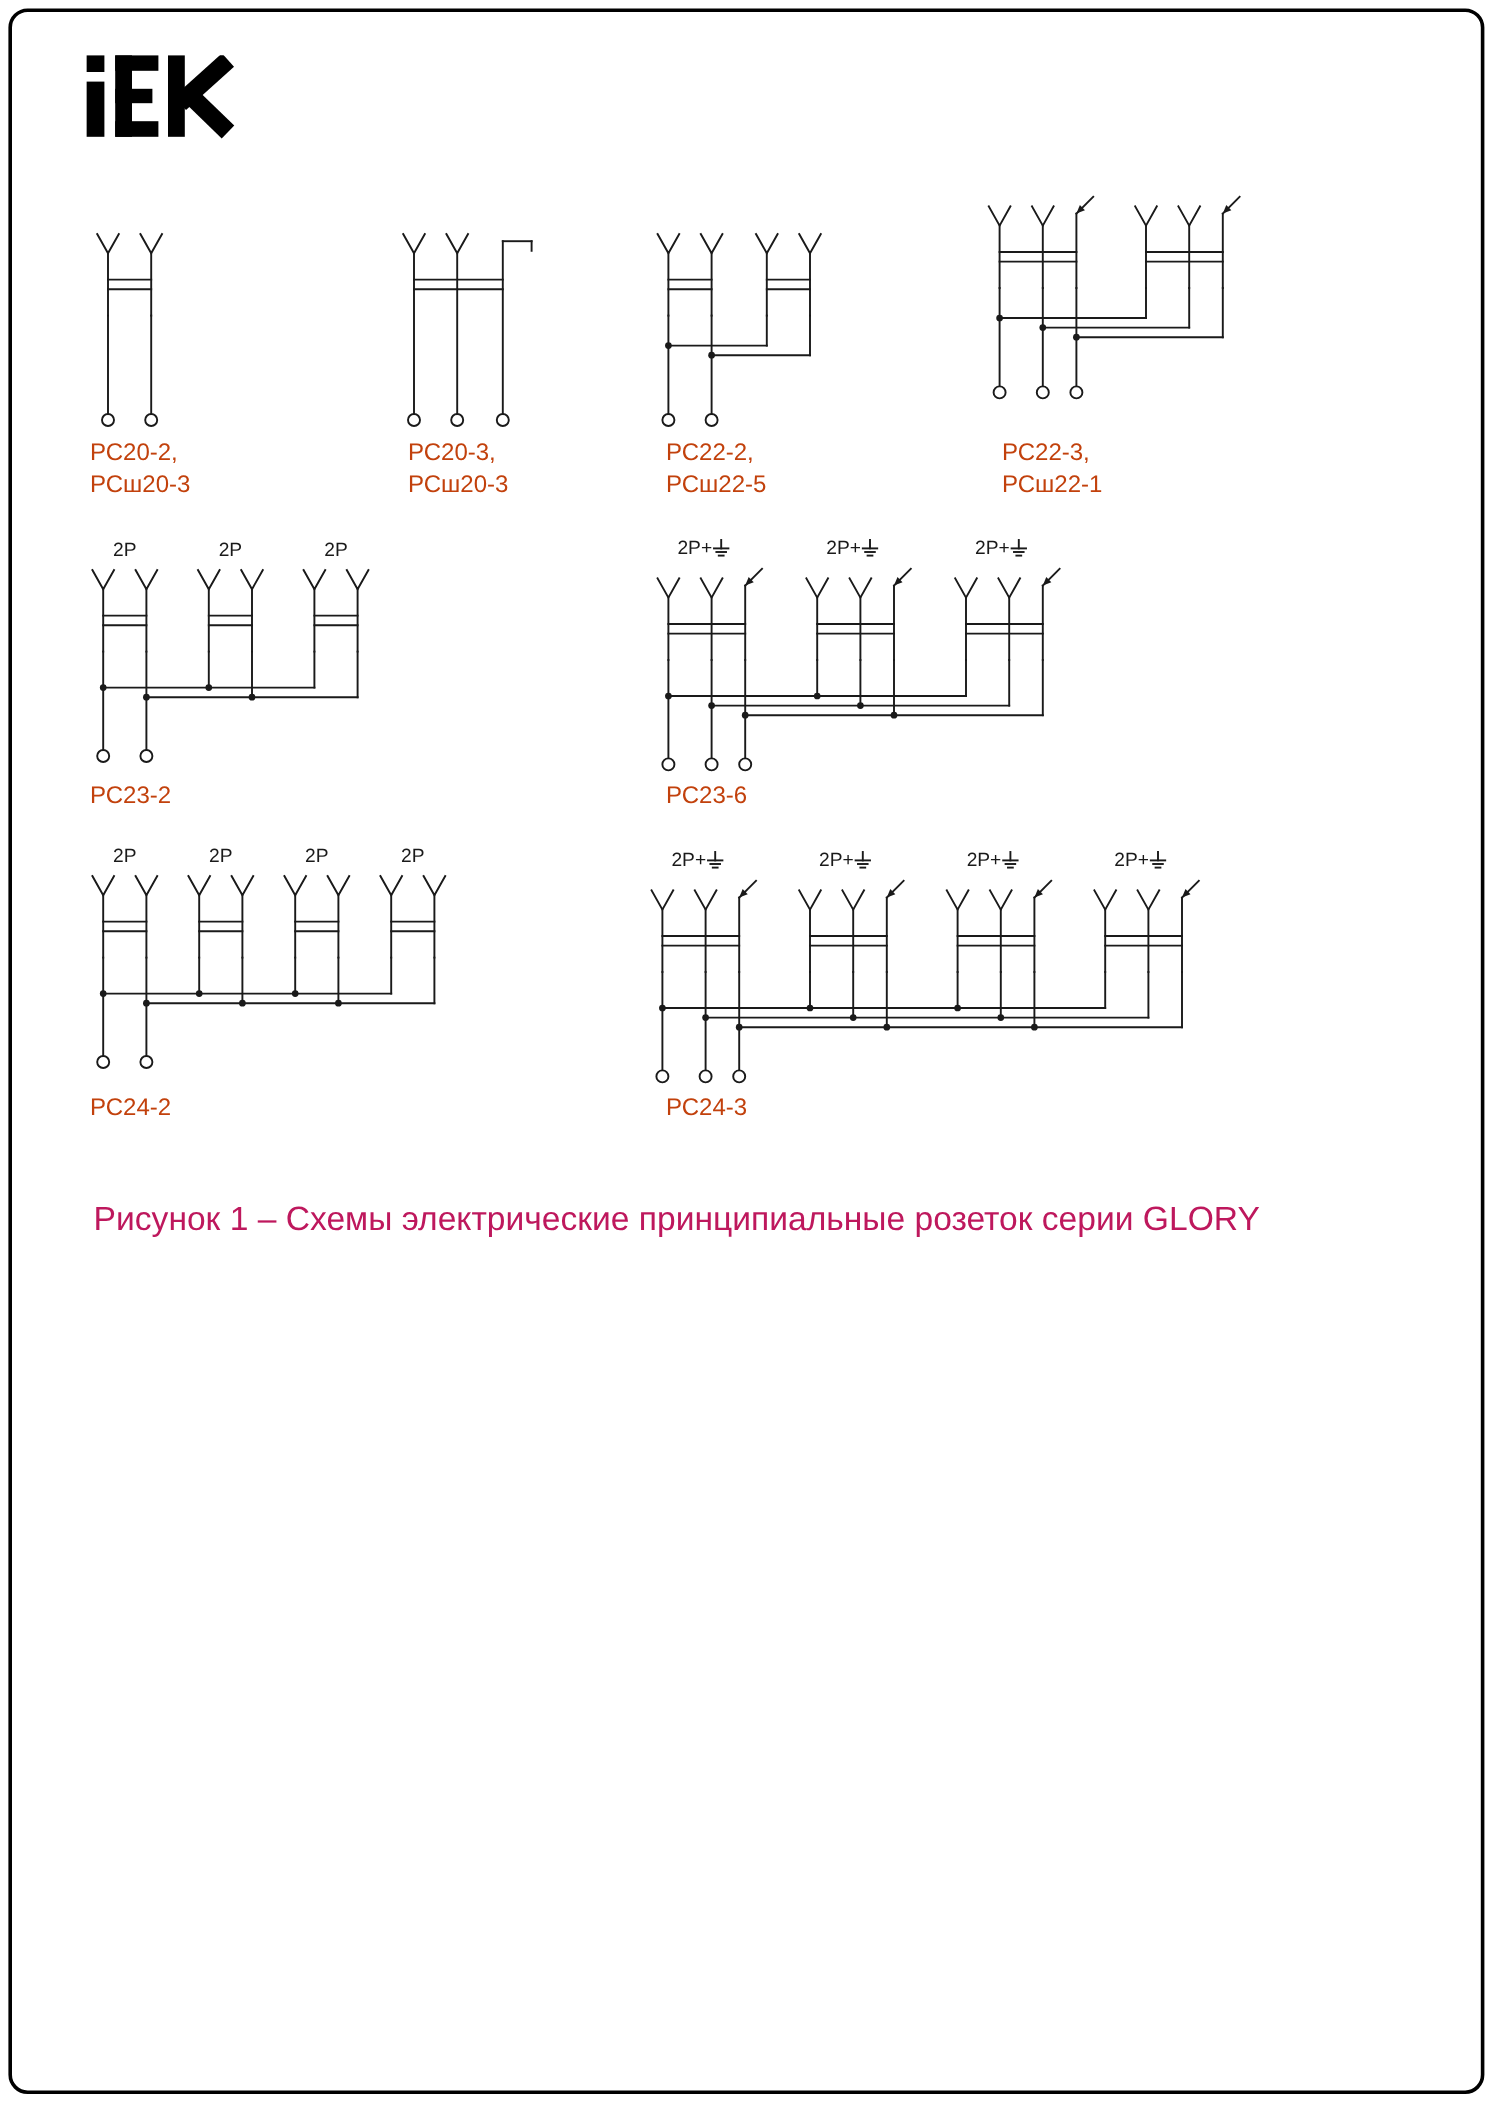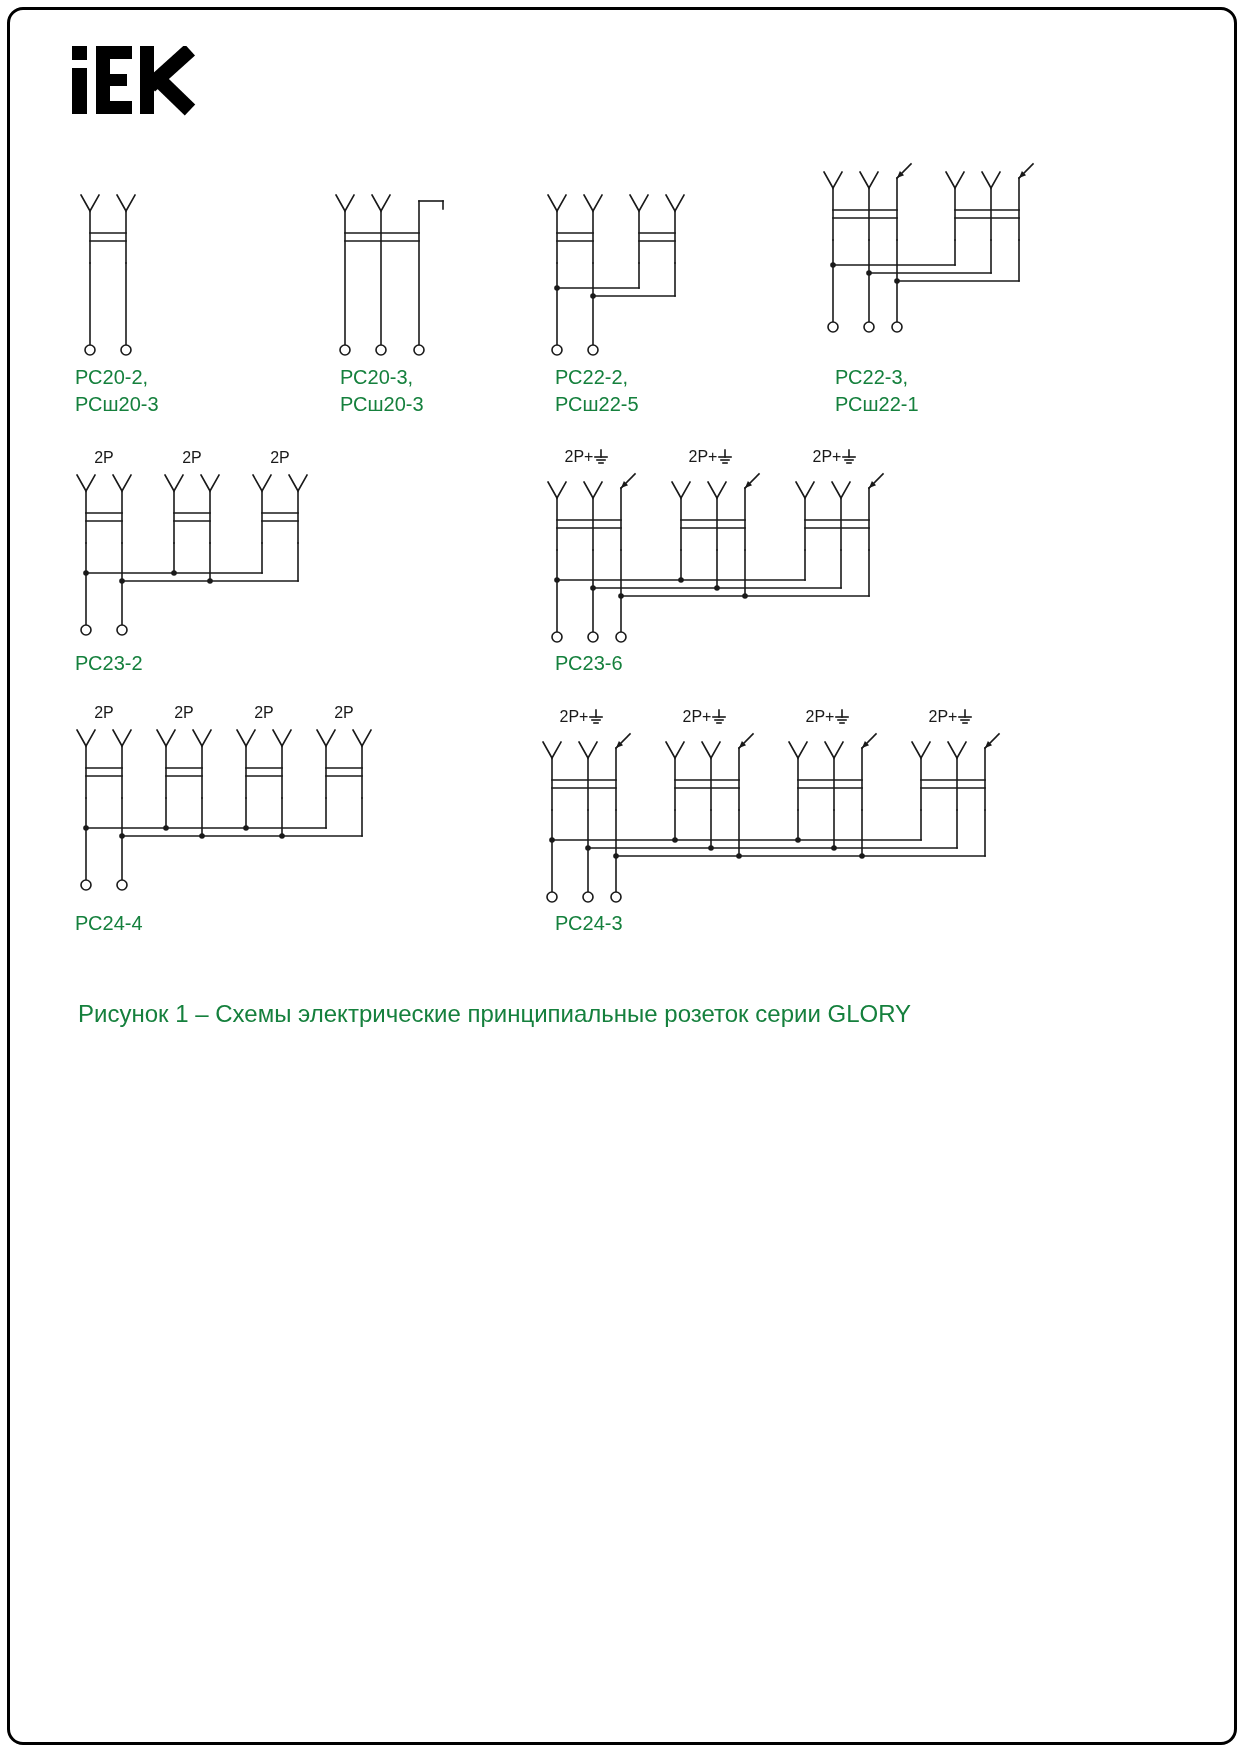--- a/index.html
+++ b/index.html
@@ -5,23 +5,23 @@
   * { margin:0; padding:0; box-sizing:border-box; }
   html,body { background:#ffffff; font-family:"Liberation Sans", sans-serif; }
   .page { position:relative; width:1244px; height:1752px; background:#fff; overflow:hidden; }
   .frame { position:absolute; left:7px; top:7px; right:7px; bottom:7px;
            border:3px solid #000; border-radius:16px; }
   .abs { position:absolute; }
   .schem { color:#1a1a1a; stroke:#1a1a1a; stroke-width:1.6; fill:none; stroke-linecap:square; }
   .schem text { stroke:none; fill:#1a1a1a; font-size:16px; font-family:"Liberation Sans", sans-serif; }
   .schem .dot  { fill:#1a1a1a; stroke:none; }
   .schem .term { fill:#ffffff; stroke:#1a1a1a; }
-  .dlabel { font-size:20px; line-height:27px; color:#15803d; }
+  .dlabel { font-size:20px; line-height:27px; color:#c2410c; }
   .dlabel span { display:block; }
-  .caption { font-size:24px; color:#15803d; white-space:nowrap; }
+  .caption { font-size:28px; color:#be185d; white-space:nowrap; }
 </style>
 </head>
 <body>
 
 <div class="page">
   <div class="frame"></div>
 
   <svg width="0" height="0" style="position:absolute" aria-hidden="true">
     <defs>
       <path id="fork" d="M-9,2 L0,18 L9,2"></path>
@@ -314,20 +314,20 @@
         <circle class="dot" cx="187" cy="116" r="2.8"></circle>
         <circle class="dot" cx="310" cy="116" r="2.8"></circle>
       </g>
       <circle class="term" cx="0" cy="157" r="5"></circle>
       <circle class="term" cx="36" cy="157" r="5"></circle>
       <circle class="term" cx="64" cy="157" r="5"></circle>
     </g>
   </svg>
 
   <div class="abs dlabel" style="left:75px; top:910px">
-    <span>РС24-4</span>
+    <span>РС24-2</span>
   </div>
   <div class="abs dlabel" style="left:555px; top:910px">
     <span>РС24-3</span>
   </div>
 
   <div class="abs caption" style="left:78px; top:1000px">Рисунок 1 – Схемы электрические принципиальные розеток серии GLORY</div>
 </div>
 
 </body></html>

